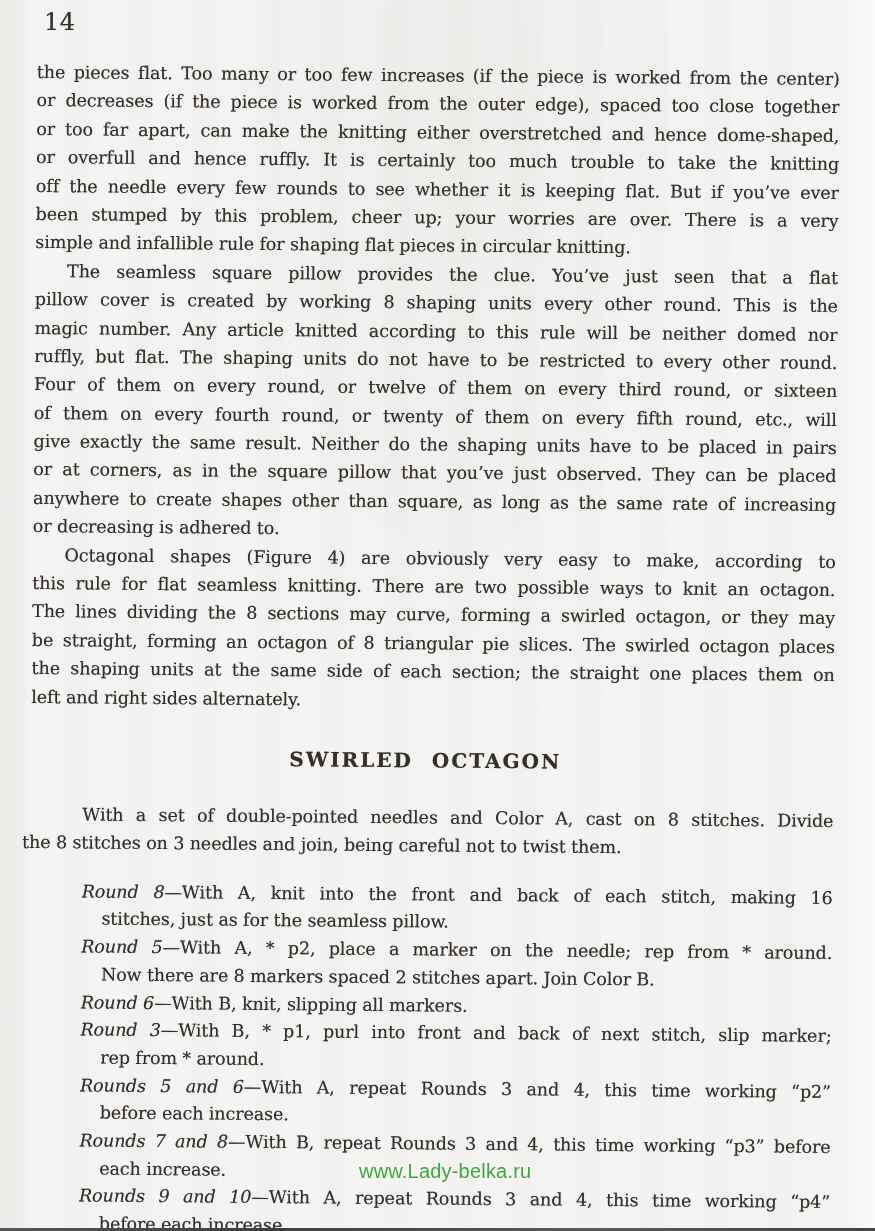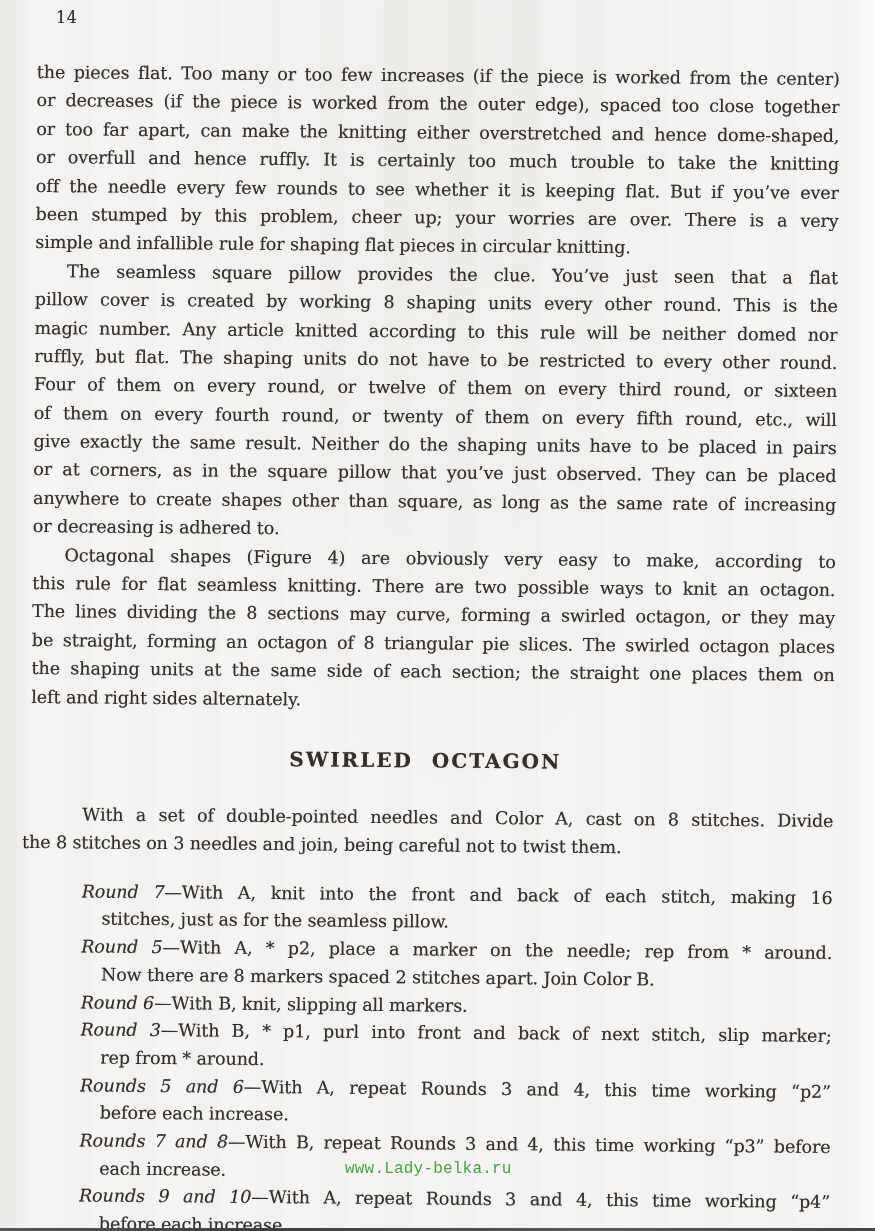--- a/index.html
+++ b/index.html
@@ -19,22 +19,22 @@
     color:var(--ink);
     background:
       linear-gradient(90deg, rgba(110,108,100,.06), rgba(0,0,0,0) 4%),
       linear-gradient(270deg, rgba(255,255,255,.55), rgba(0,0,0,0) 5%),
       radial-gradient(ellipse at 52% 8%, rgba(150,148,140,.07), rgba(0,0,0,0) 45%),
       repeating-linear-gradient(90deg, rgba(90,88,80,.015) 0 26px, rgba(0,0,0,0) 26px 64px),
       var(--paper);
     text-shadow:0 0 0.7px rgba(50,48,45,.55);
   }
   .page-number{
-    position:absolute;left:56px;top:8px;
-    font-size:16px;letter-spacing:.5px;
+    position:absolute;left:44px;top:8px;
+    font-size:24px;letter-spacing:.5px;
   }
   .text-block{
     position:absolute;left:37px;top:58px;width:803px;
     font-size:17.5px;line-height:28.4px;letter-spacing:-0.1px;
     transform:rotate(0.5deg);transform-origin:0 0;
   }
   .tline{
     text-align:justify;
     text-align-last:justify;
     height:28.4px;overflow:hidden;
@@ -47,23 +47,23 @@
     margin:32px 14px 28px 0;
     font-size:20px;font-weight:bold;
     text-align:center;letter-spacing:2px;word-spacing:10px;
     line-height:29px;height:29px;
   }
   .rounds{margin:21px 0 0 52px;line-height:27.7px;}
   .rounds .tline{height:27.7px;}
   .rounds .tline:not(.first){padding-left:20px;}
   .rounds i{font-style:italic;}
   .watermark{
-    position:absolute;left:345px;top:1160px;
-    font-family:Liberation Mono, monospace;
-    font-size:16px;color:var(--wm);
+    position:absolute;left:359px;top:1160px;
+    font-family:Liberation Sans, sans-serif;
+    font-size:20px;color:var(--wm);
     letter-spacing:.2px;opacity:.92;text-shadow:none;
   }
   .scan-edge{
     position:absolute;left:0;right:0;bottom:0;height:3px;
     background:linear-gradient(90deg,#575757,#3e3e3e 30%,#5a5a5a 68%,#454545);
   }
 </style>
 </head>
 <body>
 
@@ -107,21 +107,21 @@
 
     <h2 class="heading">SWIRLED OCTAGON</h2>
 
     <div class="para intro" data-indent="">
         <div class="tline ind">With a set of double-pointed needles and Color A, cast on 8 stitches. Divide</div>
         <div class="tline last">the 8 stitches on 3 needles and join, being careful not to twist them.</div>
       </div>
 
     <div class="rounds">
       <div class="round">
-          <div class="tline first"><i>Round 7</i>—With A, knit into the front and back of each stitch, making 16</div>
+          <div class="tline first"><i>Round 8</i>—With A, knit into the front and back of each stitch, making 16</div>
           <div class="tline last">stitches, just as for the seamless pillow.</div>
         </div>
       <div class="round">
           <div class="tline first"><i>Round 5</i>—With A, * p2, place a marker on the needle; rep from * around.</div>
           <div class="tline last">Now there are 8 markers spaced 2 stitches apart. Join Color B.</div>
         </div>
       <div class="round">
           <div class="tline first last"><i>Round 6</i>—With B, knit, slipping all markers.</div>
         </div>
       <div class="round">

